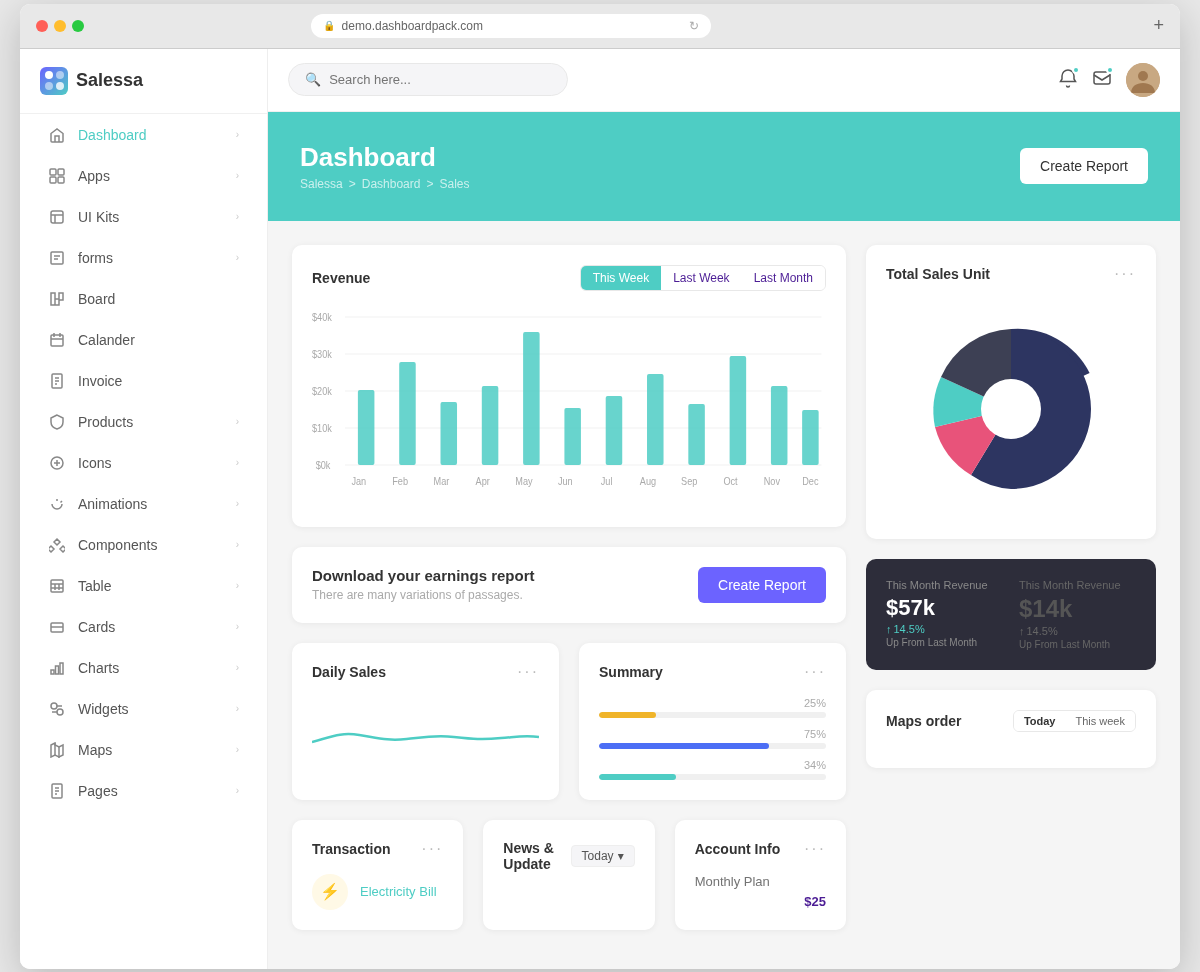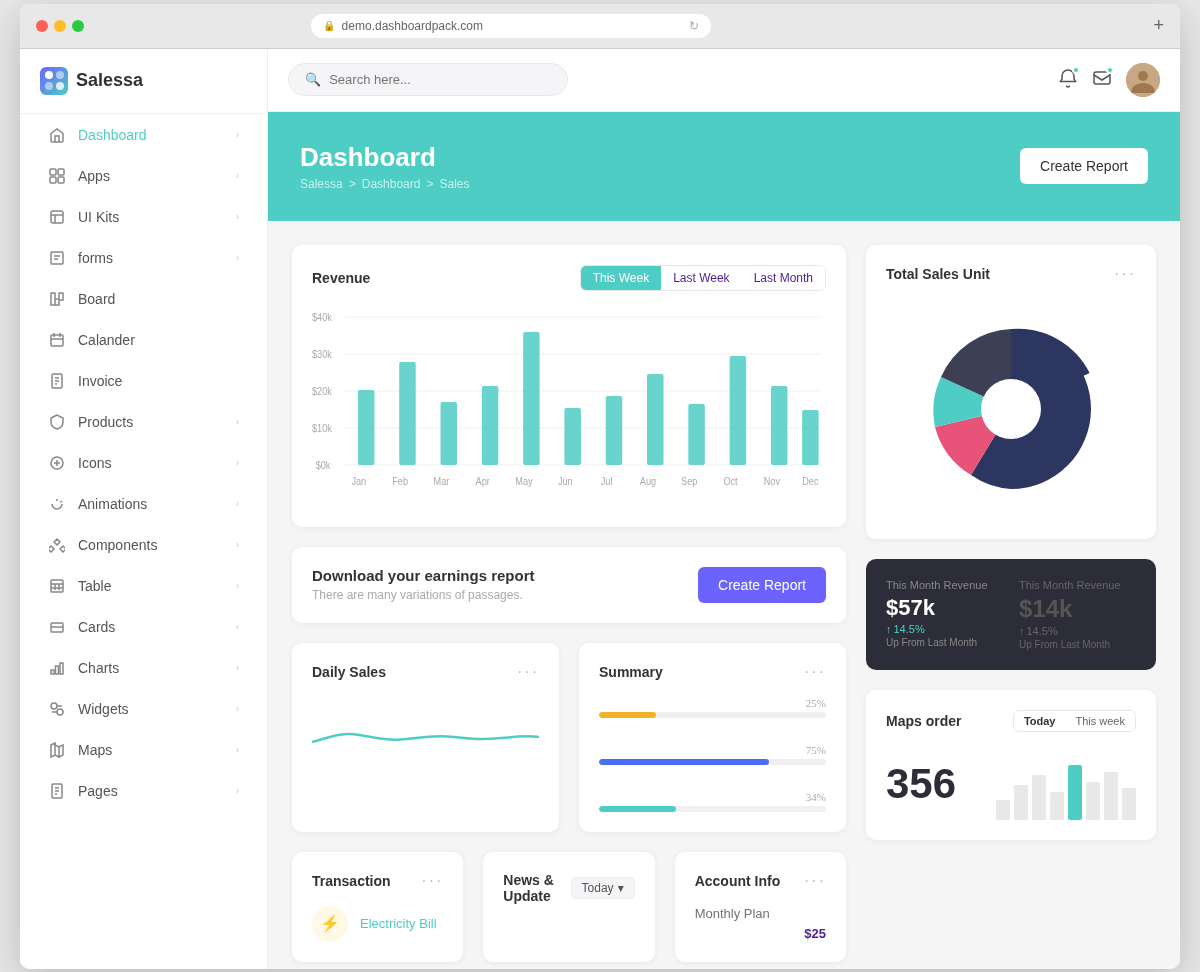--- a/index.html
+++ b/index.html
@@ -59,21 +59,21 @@
     .create-report-btn-blue { background: #6c63ff; color: #fff; border: none; border-radius: 6px; padding: 10px 20px; font-size: 14px; cursor: pointer; }
     .pie-chart-container { display: flex; justify-content: center; align-items: center; padding: 20px; }
     .stats-dark { background: #2d2d3a; border-radius: 10px; padding: 20px; color: #fff; display: grid; grid-template-columns: 1fr 1fr; gap: 16px; }
     .stat-item .stat-label { font-size: 11px; color: #888; margin-bottom: 4px; }
     .stat-item .stat-value { font-size: 22px; font-weight: 700; margin-bottom: 2px; }
     .stat-item .stat-value.light { color: #555; font-size: 24px; }
     .stat-item .stat-change { font-size: 11px; color: #4ecdc4; display: flex; align-items: center; gap: 2px; }
     .stat-item .stat-change.muted { color: #666; }
     .stat-sub { font-size: 10px; color: #888; margin-top: 2px; }
     .daily-sales-chart { height: 80px; position: relative; overflow: hidden; }
-    .summary-bars { display: flex; flex-direction: column; gap: 26px; font-family: Liberation Serif, serif; }
+    .summary-bars { display: flex; flex-direction: column; gap: 10px; }
     .summary-bar-row { display: flex; flex-direction: column; gap: 3px; }
     .summary-bar-label { font-size: 11px; color: #aaa; text-align: right; }
     .summary-bar-track { height: 6px; background: #f0f0f0; border-radius: 3px; overflow: hidden; }
     .summary-bar-fill { height: 100%; border-radius: 3px; }
     .total-order-card .order-count { font-size: 42px; font-weight: 700; color: #2d2d3a; margin: 12px 0; }
     .order-mini-bars { display: flex; align-items: flex-end; gap: 4px; height: 60px; }
     .mini-bar { background: #e8e8e8; border-radius: 2px; width: 14px; }
     .mini-bar.active { background: #4ecdc4; }
     .transaction-list { display: flex; flex-direction: column; gap: 10px; }
     .transaction-item { display: flex; align-items: center; gap: 12px; }
@@ -562,32 +562,19 @@
           </div>
 
           <div class="card total-order-card">
             <div class="card-header">
               <span class="card-title">Maps order</span>
               <div class="tab-group-order">
                 <button class="tab-order active">Today</button>
                 <button class="tab-order">This week</button>
               </div>
             </div>
-            <div style="display:flex;justify-content:space-between;align-items:flex-end;">
-              <div class="order-count">356</div>
-              <div class="order-mini-bars">
-                <div class="mini-bar" style="height:20px;"></div>
-                <div class="mini-bar" style="height:35px;"></div>
-                <div class="mini-bar" style="height:45px;"></div>
-                <div class="mini-bar" style="height:28px;"></div>
-                <div class="mini-bar active" style="height:55px;"></div>
-                <div class="mini-bar" style="height:38px;"></div>
-                <div class="mini-bar" style="height:48px;"></div>
-                <div class="mini-bar" style="height:32px;"></div>
-              </div>
-            </div>
           </div>
 
         </div>
       </div>
     </div>
   </div>
 </div>
 
 </body></html>

